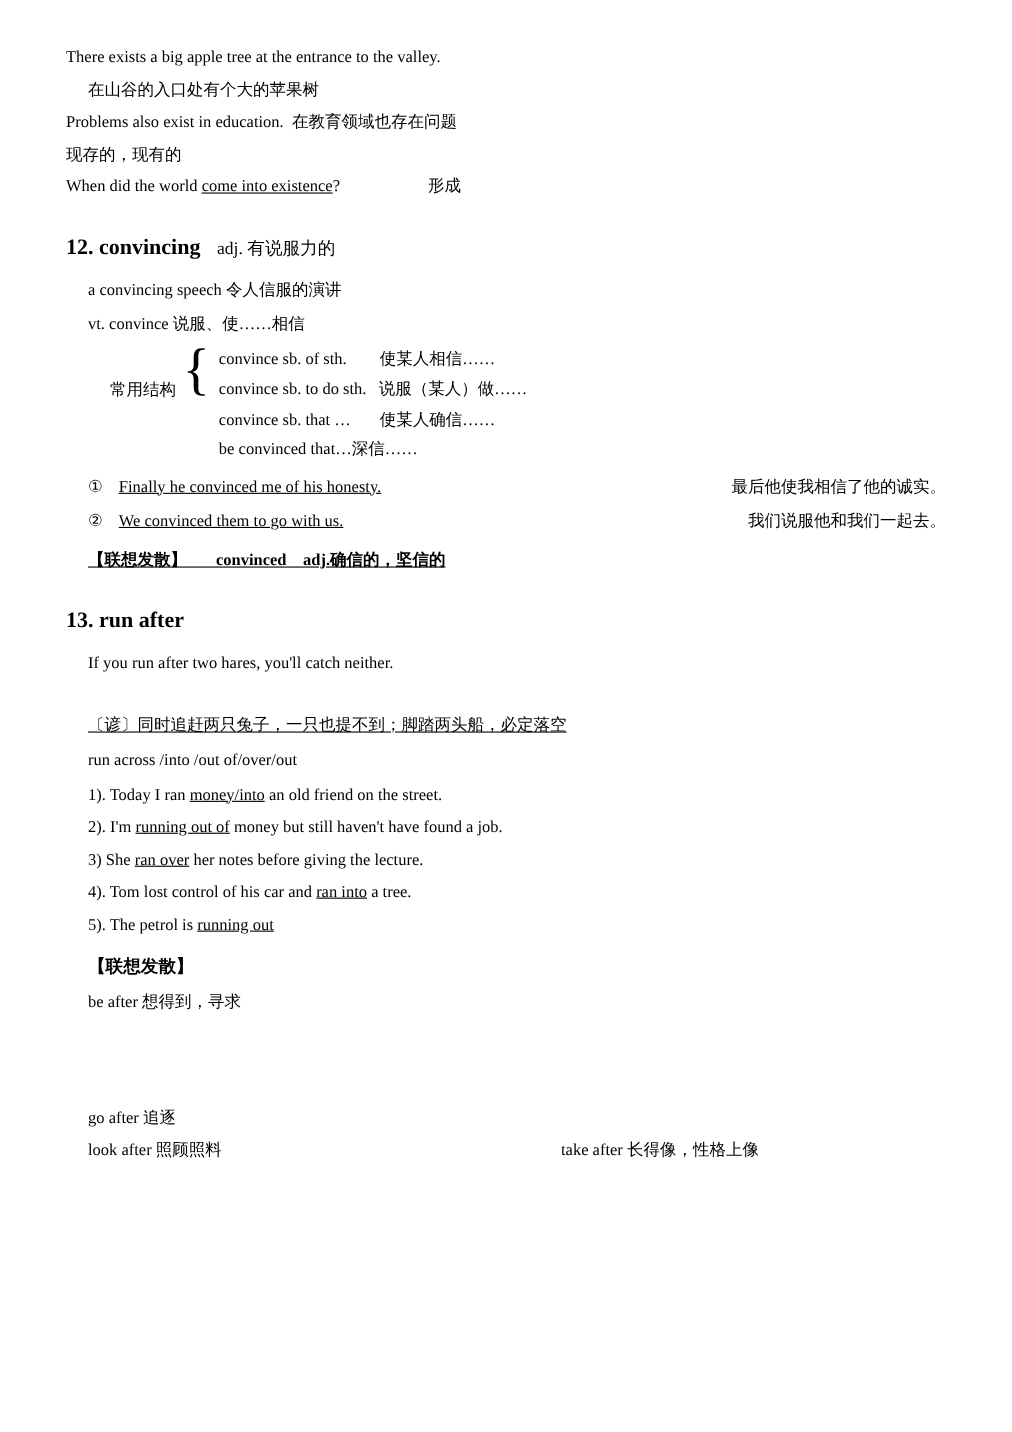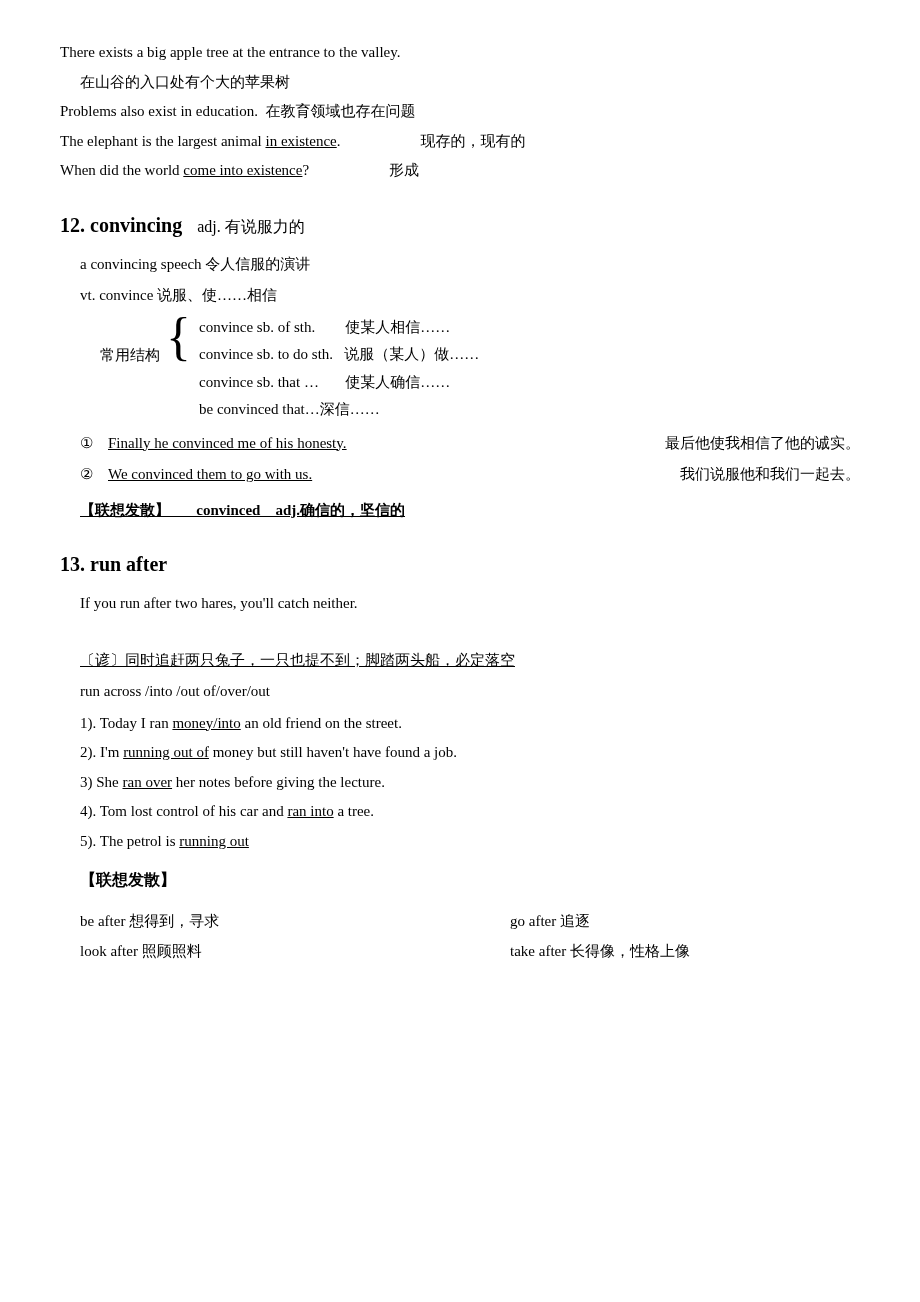--- a/index.html
+++ b/index.html
@@ -78,21 +78,20 @@
 
 <div class="section">
   <div class="line">
     <span>There exists a big apple tree at the entrance to the valley.</span>
   </div>
   <div class="line indent1">在山谷的入口处有个大的苹果树</div>
   <div class="line">
     <span>Problems also exist in education.&nbsp; 在教育领域也存在问题</span>
   </div>
   <div class="line" style="display:flex;align-items:baseline;gap:80px;">
-    <span>The elephant is the largest animal <span class="underline">in existence</span>.</span>
     <span>现存的，现有的</span>
   </div>
   <div class="line" style="display:flex;align-items:baseline;gap:80px;">
     <span>When did the world <span class="underline">come into existence</span>?</span>
     <span>形成</span>
   </div>
 </div>
 
 <div class="section">
   <div class="heading">
@@ -158,21 +157,21 @@
   </div>
   <div class="num-example">
     4). Tom lost control of his car and <span class="underline">ran into</span> a tree.
   </div>
   <div class="num-example">
     5). The petrol is <span class="underline">running out</span>
   </div>
 
   <div class="lianxiang" style="font-size:16px;margin-top:12px;">【联想发散】</div>
 
-  <div class="two-col" style="margin-top:16px;">
+  <div class="two-col" style="margin-top:6px;flex-direction:column;">
     <span class="col-left">be after 想得到，寻求</span>
     <span class="col-right">go after 追逐</span>
   </div>
   <div class="two-col">
     <span class="col-left">look after 照顾照料</span>
     <span class="col-right">take after 长得像，性格上像</span>
   </div>
 </div>
 
 </body></html>

